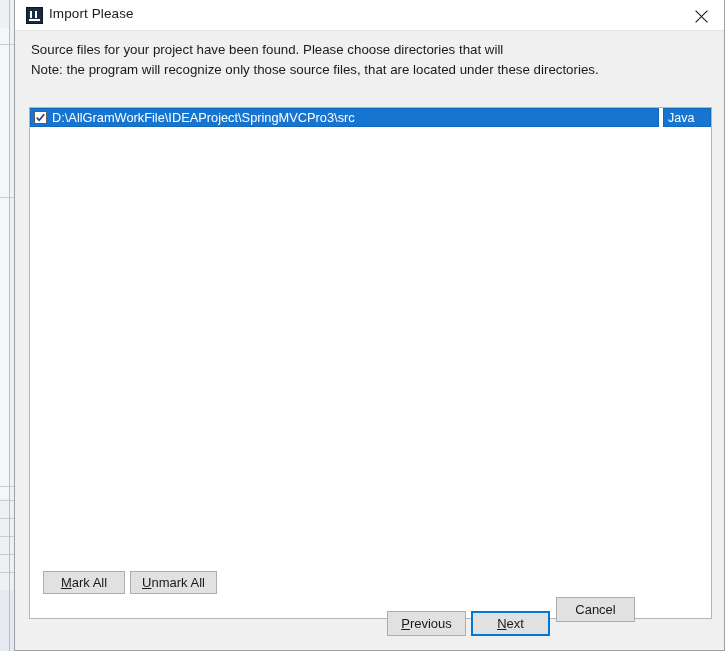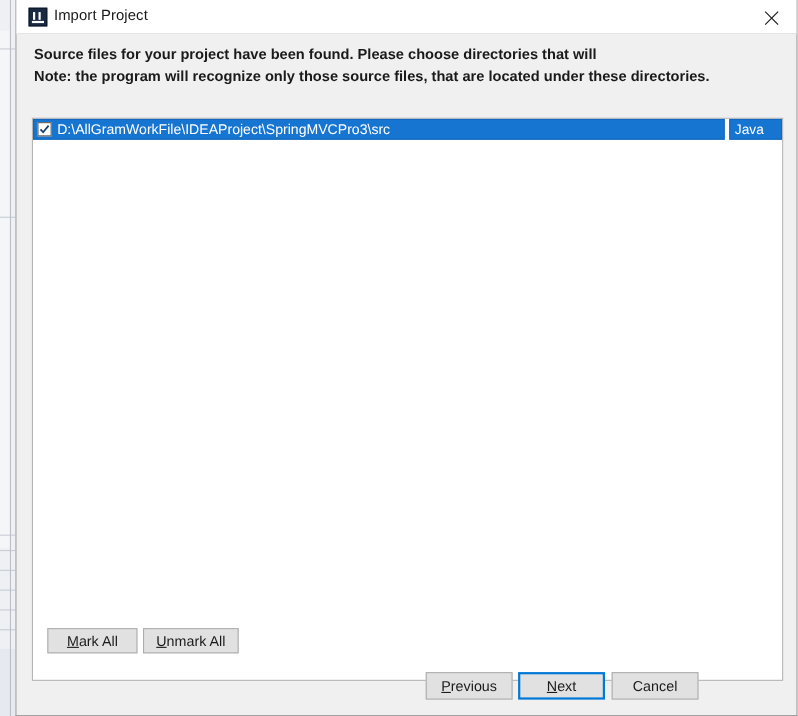--- a/index.html
+++ b/index.html
@@ -109,21 +109,20 @@
   
   #description {
     position: absolute;
     left: 16px;
     top: 40px;
     width: 670px;
     font-size: 13.3px;
     line-height: 20px;
     color: #1a1a1a;
     white-space: nowrap;
-    font-weight: bold;
   }
   #description div { height: 20px; }
 
   
   #list-panel {
     position: absolute;
     left: 14px;
     top: 107px;
     width: 683px;
     height: 512px;
@@ -211,21 +210,21 @@
   .btn.focused {
     border: 2px solid #0078d7;
     background: #e1e1e1;
   }
 
   #btn-mark-all   { left: 28px;  top: 571px; width: 82px; height: 23px; }
   #btn-unmark-all { left: 115px; top: 571px; width: 87px; height: 23px; }
 
   #btn-previous { left: 372px; top: 611px; width: 79px; height: 25px; }
   #btn-next     { left: 456px; top: 611px; width: 79px; height: 25px; }
-  #btn-cancel   { left: 541px; top: 611px; width: 79px; height: 25px; }
+  #btn-cancel   { left: 541px; top: 597px; width: 79px; height: 25px; }
   #btn-help     { left: 626px; top: 611px; width: 79px; height: 25px; }
 </style>
 </head>
 <body>
 
 <div id="backdrop">
   <div class="bg-strip" style="left:0;top:0;width:14px;height:651px;background:#eef0f3;"></div>
   <div class="bg-strip" style="left:0;top:28px;width:9px;height:470px;background:#f5f6f8;"></div>
   <div class="bg-line" style="left:0;top:44px;width:14px;"></div>
   <div class="bg-line" style="left:0;top:197px;width:14px;"></div>
@@ -240,21 +239,21 @@
 </div>
 
 <div id="dialog">
 
   <div id="titlebar">
     <div id="app-icon">
       <div class="ij-i"></div>
       <div class="ij-j"></div>
       <div class="ij-bar"></div>
     </div>
-    <div id="window-title">Import Project</div>
+    <div id="window-title">Import Please</div>
     <div id="close-button">
       <svg width="13" height="13" viewBox="0 0 13 13" aria-hidden="true">
         <line x1="0.6" y1="0.6" x2="12.4" y2="12.4" stroke="#1a1a1a" stroke-width="1.1"></line>
         <line x1="12.4" y1="0.6" x2="0.6" y2="12.4" stroke="#1a1a1a" stroke-width="1.1"></line>
       </svg>
     </div>
   </div>
 
   <div id="description">
     <div>Source files for your project have been found. Please choose directories that will</div>

